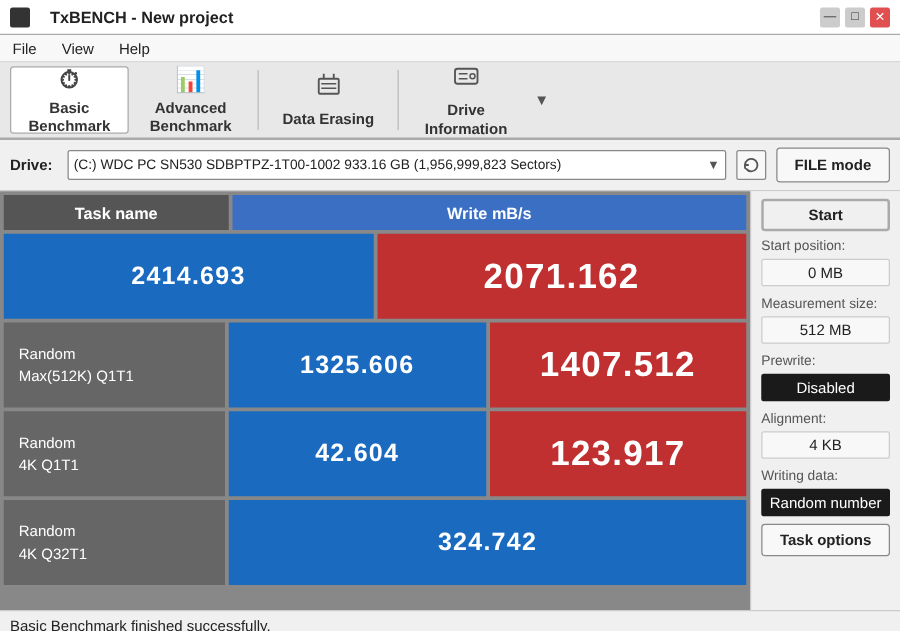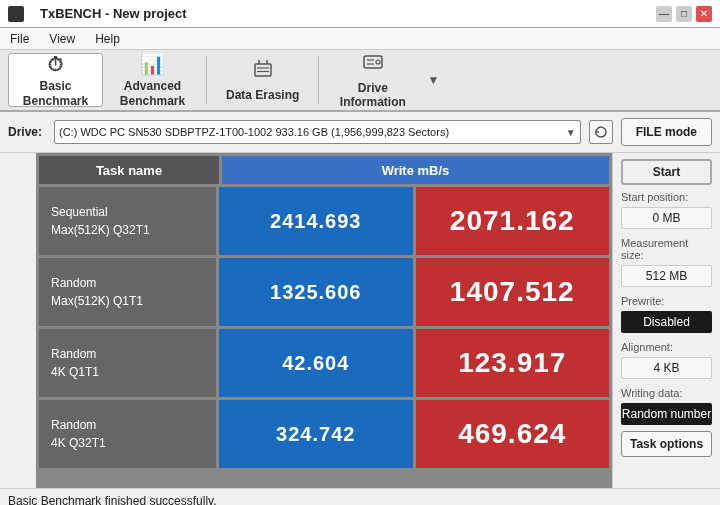--- a/index.html
+++ b/index.html
@@ -158,21 +158,20 @@
       background: #f8f8f8;
       display: flex; align-items: center; justify-content: center;
       cursor: pointer;
       font-size: 13px;
     }
 
     
     .main-content {
       display: flex;
       height: calc(505px - 28px - 22px - 62px - 34px - 24px);
-      padding-left: 36px;
     }
 
     
     .results-area {
       flex: 1;
       background: #888;
       padding: 3px;
       display: flex;
       flex-direction: column;
       gap: 3px;
@@ -235,21 +234,21 @@
       background: #c03030;
       display: flex; align-items: center; justify-content: center;
       color: #fff;
       font-size: 28px;
       font-weight: 700;
       letter-spacing: 1px;
     }
 
     
     .sidebar {
-      width: 108px;
+      width: 120px;
       background: #f0f0f0;
       border-left: 1px solid #ccc;
       padding: 6px 8px;
       display: flex;
       flex-direction: column;
       gap: 4px;
     }
     .sidebar-btn {
       width: 100%;
       height: 26px;
@@ -399,24 +398,20 @@
 <div class="main-content">
 
   <div class="results-area">
 
     <div class="table-header">
       <div class="col-task">Task name</div>
       <div class="col-read">Write mB/s</div>
     </div>
 
     <div class="table-row">
-      <div class="task-cell">
-        <span style="white-space:pre-line;">Sequential
-Max(512K) Q32T1</span>
-      </div>
       <div class="read-cell">2414.693</div>
       <div class="write-cell">2071.162</div>
     </div>
 
     <div class="table-row">
       <div class="task-cell">
         <span style="white-space:pre-line;">Random
 Max(512K) Q1T1</span>
       </div>
       <div class="read-cell">1325.606</div>
@@ -431,21 +426,20 @@
       <div class="read-cell">42.604</div>
       <div class="write-cell">123.917</div>
     </div>
 
     <div class="table-row">
       <div class="task-cell">
         <span style="white-space:pre-line;">Random
 4K Q32T1</span>
       </div>
       <div class="read-cell">324.742</div>
-      <div class="write-cell">469.624</div>
     </div>
   </div>
 
   <div class="sidebar">
     <div class="sidebar-btn start-btn">Start</div>
     <span class="sidebar-label">Start position:</span>
     <div class="sidebar-value light">0 MB</div>
     <span class="sidebar-label">Measurement size:</span>
     <div class="sidebar-value light">512 MB</div>
     <span class="sidebar-label">Prewrite:</span>

